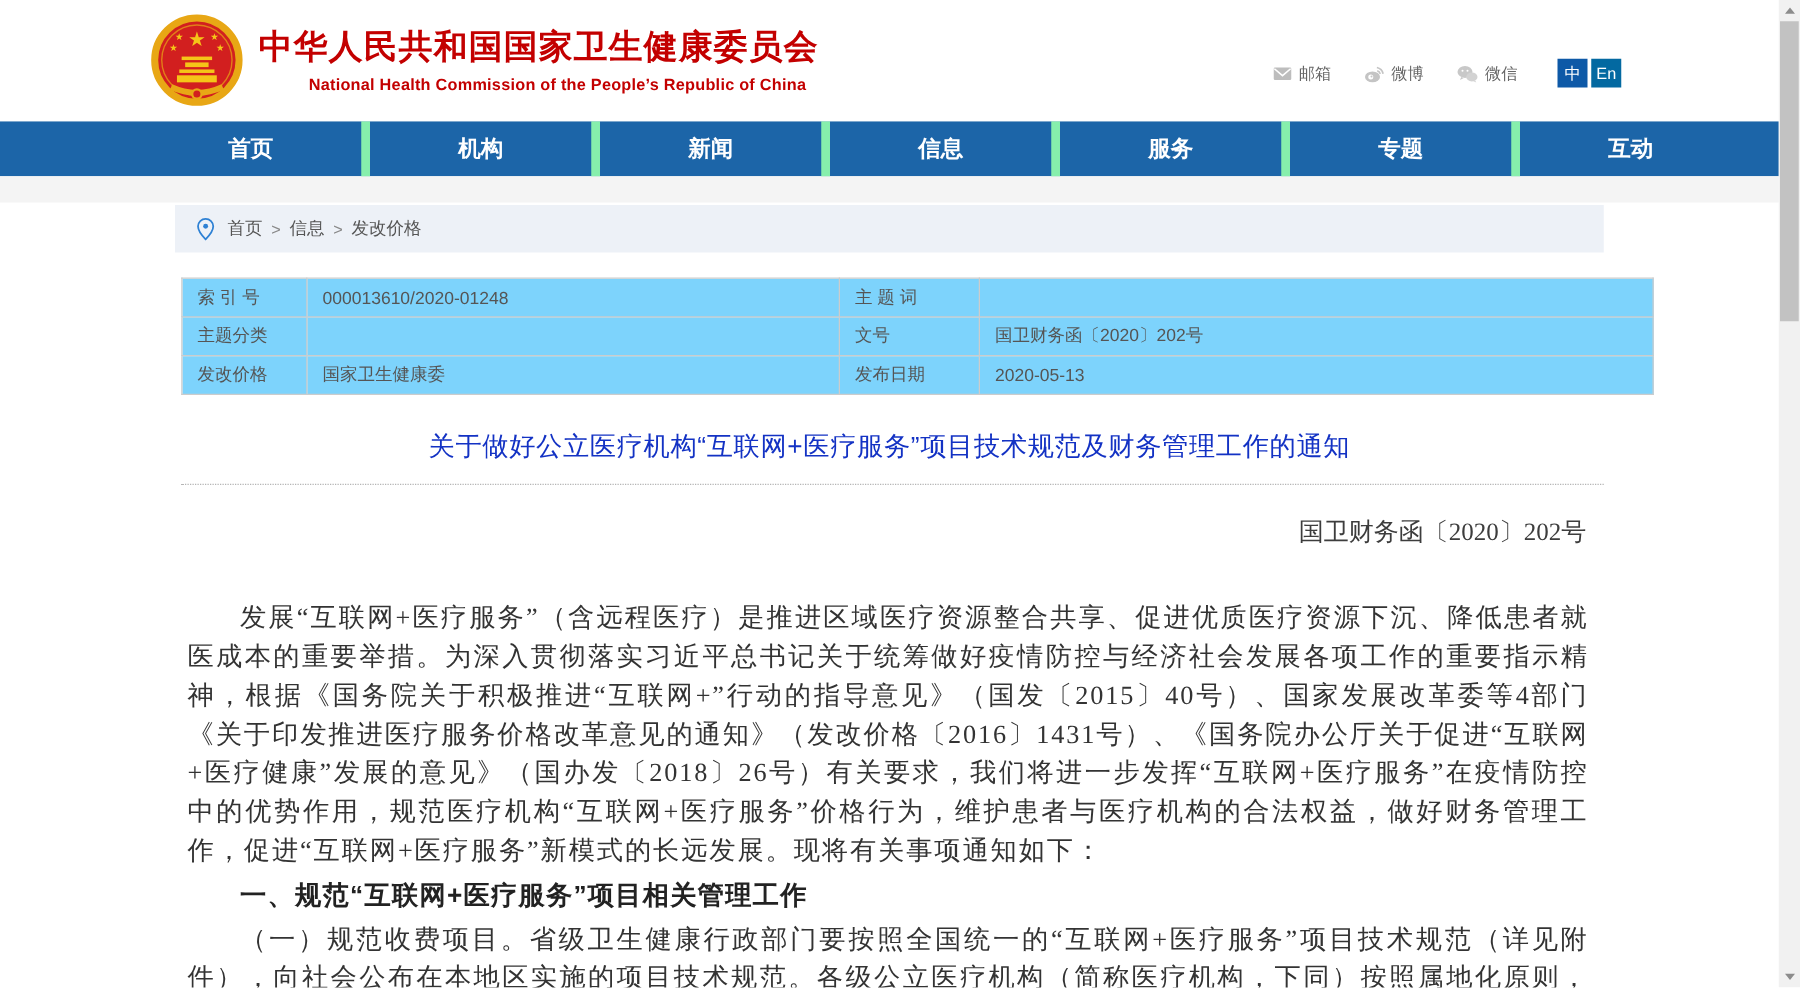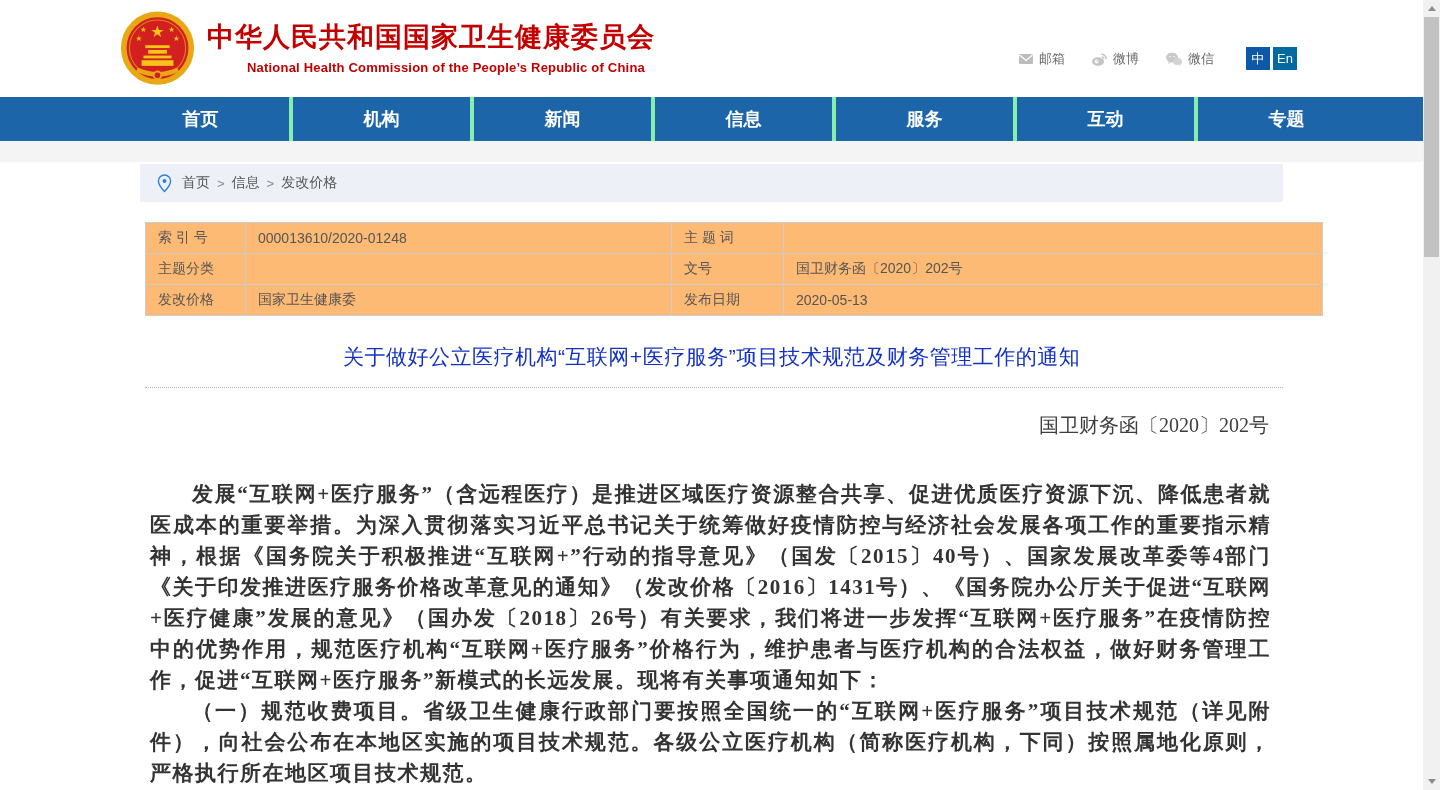--- a/index.html
+++ b/index.html
@@ -18,38 +18,38 @@
   .qitem svg{margin-right:5px;}
   .qlabel{font-size:13px;color:#666;}
   .langs{display:flex;margin-left:6px;}
   .lang{width:24px;height:23px;line-height:23px;text-align:center;font-size:13px;color:#fff;cursor:pointer;}
   .lang-zh{background:#0e59a7;margin-right:3px;}
   .lang-en{background:#0369a1;}
   
   .nav{height:44px;background:#1c65a8;display:flex;width:1423px;}
   .nav-spacer{width:112px;}
   .nav-item{width:177px;text-align:center;line-height:44px;color:#fff;font-size:18px;font-weight:bold;cursor:pointer;}
-  .nav-item + .nav-item{border-left:4px solid #86efac;text-align:center;}
+  .nav-item + .nav-item{border-left:7px solid #86efac;text-align:center;}
   .nav-fill{flex:1;}
   .graystrip{height:21px;background:#f4f4f4;width:1423px;}
   
   .main{width:1143px;margin-left:140px;position:relative;}
   .breadcrumb{margin-top:2px;height:38px;background:#edf1f7;display:flex;align-items:center;padding-left:17px;box-sizing:border-box;}
   .breadcrumb svg{margin-right:10px;}
   .crumb{font-size:14px;color:#555;cursor:pointer;}
   .crumb-sep{font-size:13px;color:#888;margin:0 7px;}
   table.meta{border-collapse:collapse;margin-top:20px;margin-left:5px;width:1138px;table-layout:fixed;}
-  table.meta td{border:1px solid #ccc;height:30px;font-size:14px;color:#555;padding:0 0 0 12px;background:#fdba74;}
+  table.meta td{border:1px solid #ccc;height:30px;font-size:14px;color:#555;padding:0 0 0 12px;background:#7dd3fc;}
   .c1{width:87px;} .c2{width:413px;} .c3{width:99px;} .c4{width:526px;}
   .article-title{margin-top:27px;text-align:center;font-size:21px;font-weight:normal;color:#1332c4;letter-spacing:0.5px;}
   .dotline{margin-top:16px;margin-left:5px;width:1138px;border-top:1px dotted #b5b5b5;height:0;}
   .doc-number{margin-top:24px;text-align:right;padding-right:14px;font-family:"Liberation Serif","DejaVu Serif",serif;font-size:20px;color:#3d3d3d;}
   .body-text{margin-top:40px;padding:0 12px 0 10px;}
   .body-text p{margin:0;font-family:"Liberation Serif","DejaVu Serif",serif;font-size:21px;line-height:31px;letter-spacing:1.5px;color:#333;text-align:justify;}
-  .body-text p.indent{text-indent:2em;font-weight:bold;}
+  .body-text p.indent{text-indent:2em;}
   .body-text h2{margin:5px 0 4px 0;font-size:21px;line-height:31px;font-weight:bold;color:#222;text-indent:2em;letter-spacing:1px;font-family:"Liberation Sans","DejaVu Sans",sans-serif;}
   
   .scrollbar{position:absolute;right:0;top:0;width:17px;height:790px;background:#f1f1f1;}
   .sb-btn{position:absolute;left:0;width:17px;height:17px;display:flex;align-items:center;justify-content:center;cursor:pointer;}
   .sb-up{top:0;} .sb-down{bottom:0;}
   .tri-up{width:0;height:0;border-left:4px solid transparent;border-right:4px solid transparent;border-bottom:5px solid #8c8c8c;}
   .tri-down{width:0;height:0;border-left:4px solid transparent;border-right:4px solid transparent;border-top:5px solid #8c8c8c;}
   .sb-thumb{position:absolute;left:1px;top:17px;width:15px;height:240px;background:#c2c2c2;cursor:pointer;}
 </style>
 </head>
@@ -112,22 +112,22 @@
   </div>
 </div>
 
 <div class="nav">
   <div class="nav-spacer"></div>
   <div class="nav-item">首页</div>
   <div class="nav-item">机构</div>
   <div class="nav-item">新闻</div>
   <div class="nav-item">信息</div>
   <div class="nav-item">服务</div>
+  <div class="nav-item">专题</div>
   <div class="nav-item">互动</div>
-  <div class="nav-item">专题</div>
   <div class="nav-fill"></div>
 </div>
 <div class="graystrip"></div>
 
 <div class="main">
 
   <div class="breadcrumb">
     <svg width="15" height="19" viewBox="0 0 16 20">
       <path d="M8,1 C4.4,1 1.5,3.9 1.5,7.4 C1.5,12 8,18.5 8,18.5 S14.5,12 14.5,7.4 C14.5,3.9 11.6,1 8,1 Z" fill="none" stroke="#2e81d4" stroke-width="1.5"></path>
       <circle cx="8" cy="7.3" r="2.1" fill="#2e81d4"></circle>
@@ -161,20 +161,21 @@
     </tr>
   </tbody>
     </table>
 
   <div class="article-title">关于做好公立医疗机构“互联网+医疗服务”项目技术规范及财务管理工作的通知</div>
   <div class="dotline"></div>
   <div class="doc-number">国卫财务函〔2020〕202号</div>
 
   <div class="body-text">
     <p class="indent">发展“互联网+医疗服务”（含远程医疗）是推进区域医疗资源整合共享、促进优质医疗资源下沉、降低患者就医成本的重要举措。为深入贯彻落实习近平总书记关于统筹做好疫情防控与经济社会发展各项工作的重要指示精神，根据《国务院关于积极推进“互联网+”行动的指导意见》（国发〔2015〕40号）、国家发展改革委等4部门《关于印发推进医疗服务价格改革意见的通知》（发改价格〔2016〕1431号）、《国务院办公厅关于促进“互联网+医疗健康”发展的意见》（国办发〔2018〕26号）有关要求，我们将进一步发挥“互联网+医疗服务”在疫情防控中的优势作用，规范医疗机构“互联网+医疗服务”价格行为，维护患者与医疗机构的合法权益，做好财务管理工作，促进“互联网+医疗服务”新模式的长远发展。现将有关事项通知如下：</p>
+    <h2>一、规范“互联网+医疗服务”项目相关管理工作</h2>
     <p class="indent">（一）规范收费项目。省级卫生健康行政部门要按照全国统一的“互联网+医疗服务”项目技术规范（详见附件），向社会公布在本地区实施的项目技术规范。各级公立医疗机构（简称医疗机构，下同）按照属地化原则，严格执行所在地区项目技术规范。</p>
   </div>
 </div>
 
 <div class="scrollbar">
   <div class="sb-btn sb-up">
       <div class="tri-up"></div>
     </div>
   <div class="sb-thumb"></div>
   <div class="sb-btn sb-down">

